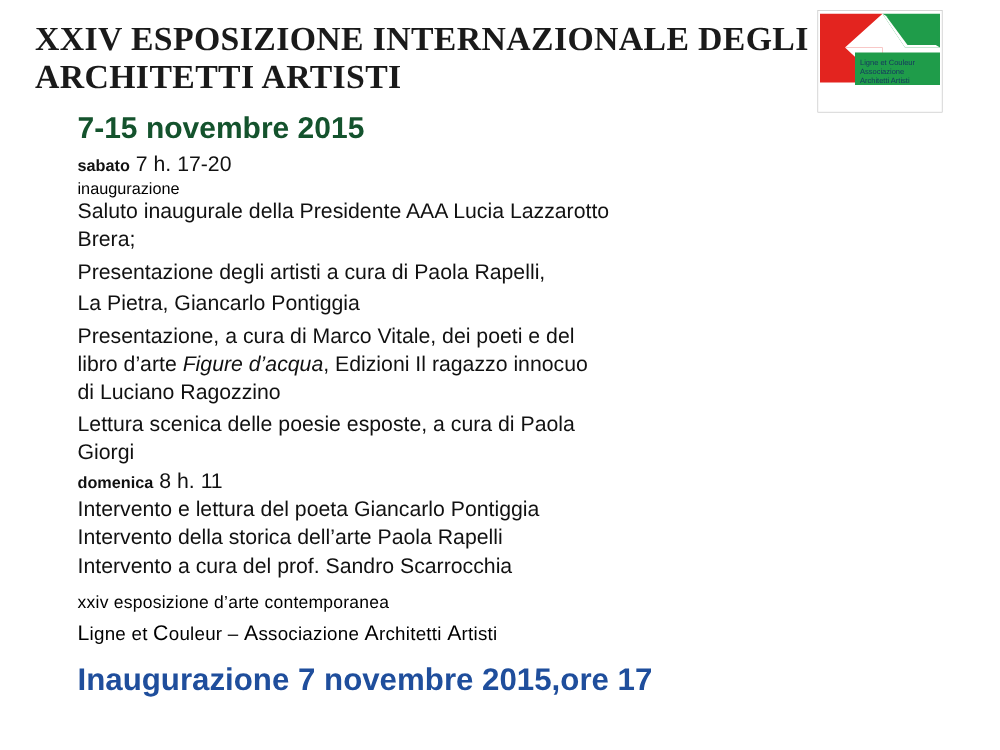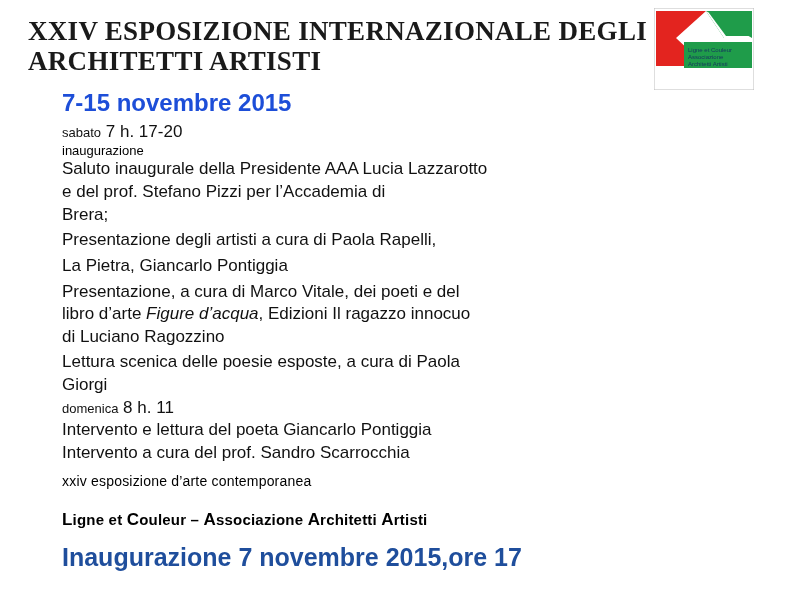--- a/index.html
+++ b/index.html
@@ -46,53 +46,54 @@
   }
   .logo svg { display: block; }
 
   
   .content {
     margin: 14px 0 0 40px;
     width: 600px;
   }
 
   .dates {
-    color: #1d4ed8;
+    color: #14532d;
     font-weight: bold;
     font-size: 24px;
     line-height: 1.1;
     margin-bottom: 4px;
   }
 
   .line {
     font-size: 17px;
     line-height: 1.33;
     color: #111111;
   }
   .line.small-lead .lead {
     font-size: 13px;
+    font-weight: bold;
   }
   .small {
     font-size: 13px;
   }
   .ital {
     font-style: italic;
   }
 
   .spacer-xs { height: 3px; }
 
   .sub-contemp {
     font-size: 14px;
     margin-top: 9px;
     letter-spacing: 0.2px;
   }
   .org {
     font-size: 15px;
-    font-weight: bold;
-    margin-top: 21px;
+    font-weight: normal;
+    margin-top: 8px;
     letter-spacing: 0.2px;
   }
   .org .cap { font-size: 17px; }
 
   .inaug {
     color: #1f4e9c;
     font-weight: bold;
     font-size: 25px;
     margin-top: 14px;
     line-height: 1.1;
@@ -127,21 +128,20 @@
     <div class="dates">7-15 novembre 2015</div>
 
     <div class="line small-lead">
       <span class="lead">sabato</span>
       <span>7 h. 17-20</span>
     </div>
 
     <div class="small">inaugurazione</div>
 
     <div class="line">Saluto inaugurale della Presidente AAA Lucia Lazzarotto</div>
-    <div class="line">e del prof. Stefano Pizzi per l’Accademia di</div>
     <div class="line">Brera;</div>
     <div class="spacer-xs"></div>
     <div class="line">Presentazione degli artisti a cura di Paola Rapelli,</div>
     <div class="spacer-xs"></div>
     <div class="line">La Pietra, Giancarlo Pontiggia</div>
     <div class="spacer-xs"></div>
 
     <div class="line">Presentazione, a cura di Marco Vitale, dei poeti e del</div>
     <div class="line">
       <span>libro d’arte </span><span class="ital">Figure d’acqua</span><span>, Edizioni Il ragazzo innocuo</span>
@@ -151,20 +151,21 @@
 
     <div class="line">Lettura scenica delle poesie esposte, a cura di Paola</div>
     <div class="line">Giorgi</div>
 
     <div class="line small-lead">
       <span class="lead">domenica</span>
       <span>8 h. 11</span>
     </div>
 
     <div class="line">Intervento e lettura del poeta Giancarlo Pontiggia</div>
+    <div class="line">Intervento della storica dell’arte Paola Rapelli</div>
     <div class="line">Intervento a cura del prof. Sandro Scarrocchia</div>
 
     <div class="sub-contemp">xxiv esposizione d’arte contemporanea</div>
 
     <div class="org">
       <span class="cap">L</span><span>igne</span><span> et </span><span class="cap">C</span><span>ouleur</span><span> – </span><span class="cap">A</span><span>ssociazione </span><span class="cap">A</span><span>rchitetti </span><span class="cap">A</span><span>rtisti</span>
     </div>
 
     <div class="inaug">Inaugurazione 7 novembre 2015,ore 17</div>
 

